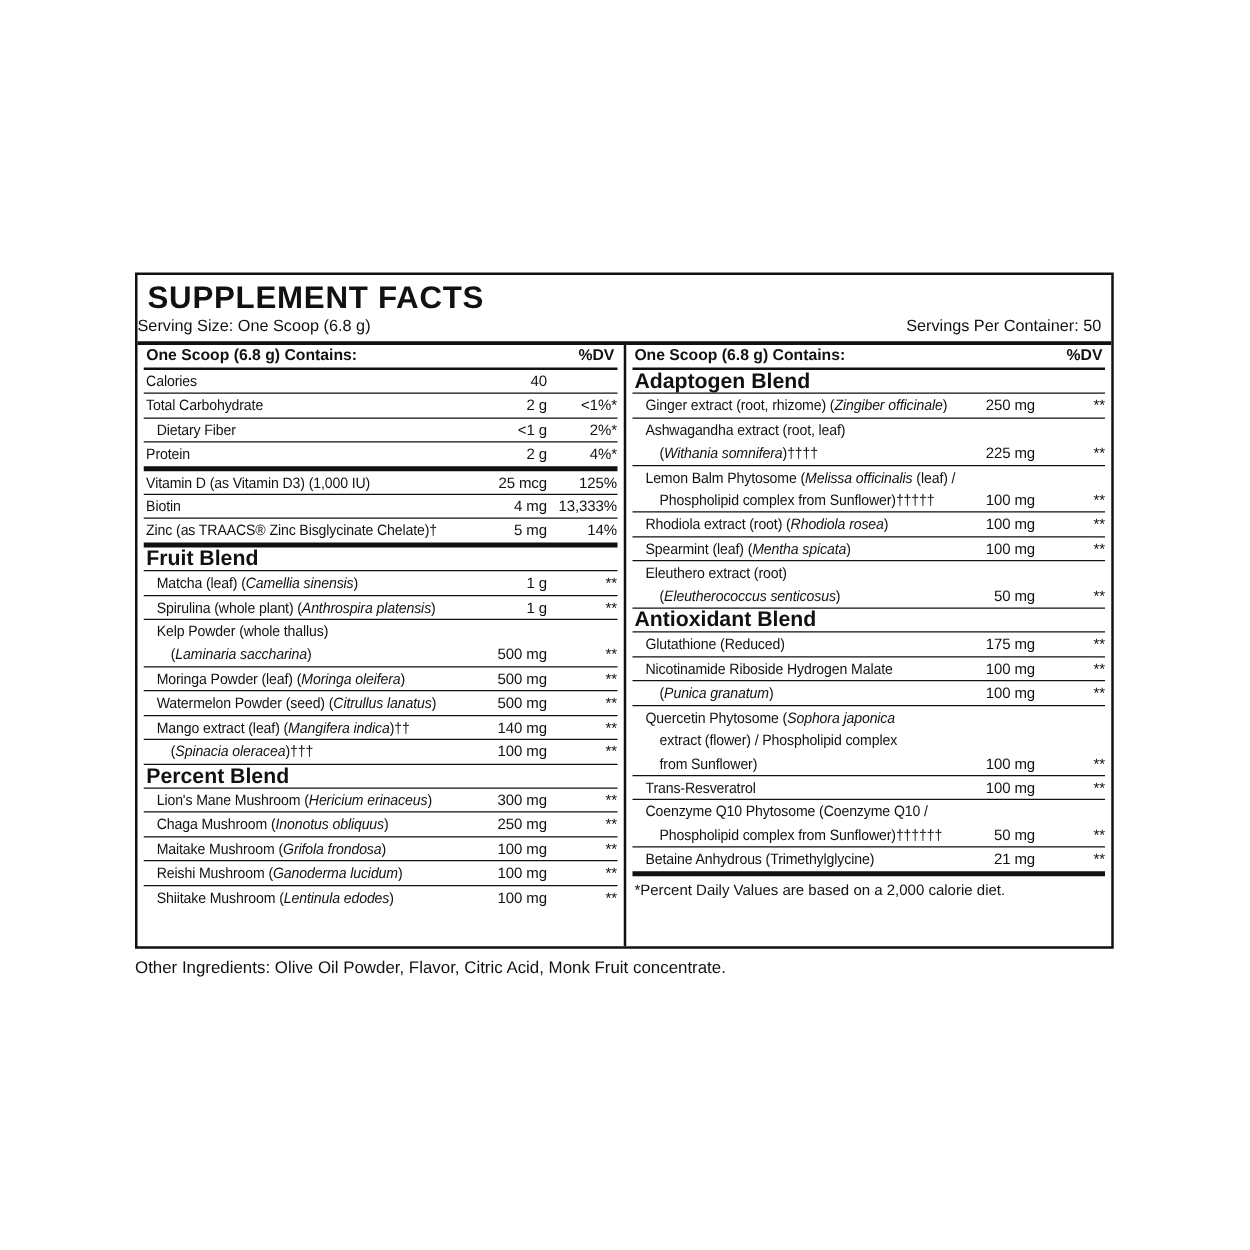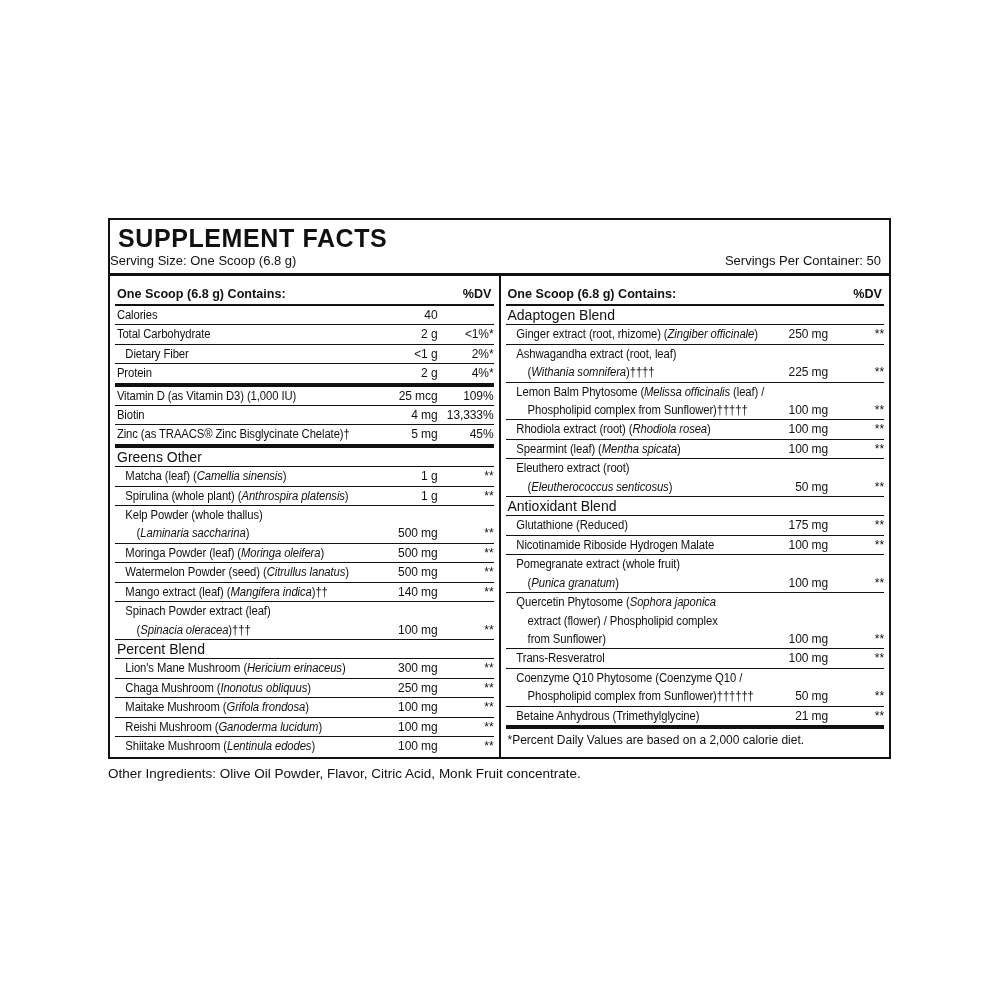--- a/index.html
+++ b/index.html
@@ -18,25 +18,25 @@
   .serving-row{
     display:flex;justify-content:space-between;align-items:flex-end;
     font-size:13px;line-height:16px;padding:1px 8px 4px 0;
     border-bottom:3px solid #111;
   }
   .cols{flex:1;display:flex;align-items:stretch;min-height:0;}
   .col{flex:1 1 0;min-width:0;padding:0 5px;}
   .col.right{border-left:2px solid #111;}
   .col-head{
     display:flex;justify-content:space-between;font-weight:bold;
-    font-size:12.6px;line-height:17px;padding:10px 2px 1px 2px;
+    font-size:12.6px;line-height:17px;padding:0 2px 1px 2px;
     border-bottom:2.5px solid #111;
   }
   .sec{
-    font-weight:normal;font-size:14px;line-height:18.4px;
+    font-weight:bold;font-size:17px;line-height:18.4px;
     padding-left:2px;border-bottom:1px solid #111;
   }
   .row{border-bottom:1px solid #111;}
   .row.thick{border-bottom:4px solid #111;}
   .rows.no-last-border .row:last-child{border-bottom:none;}
   .line{display:flex;align-items:baseline;font-size:12px;line-height:18.4px;letter-spacing:-.1px;}
   .lab{
     flex:1 1 0;min-width:0;white-space:nowrap;overflow:visible;
     transform:scaleX(.94);transform-origin:0 50%;
   }
@@ -92,38 +92,38 @@
             <div class="line ind0">
               <span class="lab"><span>Protein</span></span>
               <span class="amt">2 g</span>
               <span class="dv">4%*</span>
             </div>
           </div>
           <div class="row">
             <div class="line ind0">
               <span class="lab"><span>Vitamin D (as Vitamin D3) (1,000 IU)</span></span>
               <span class="amt">25 mcg</span>
-              <span class="dv">109%</span>
+              <span class="dv">125%</span>
             </div>
           </div>
           <div class="row">
             <div class="line ind0">
               <span class="lab"><span>Biotin</span></span>
               <span class="amt">4 mg</span>
               <span class="dv">13,333%</span>
             </div>
           </div>
           <div class="row thick">
             <div class="line ind0">
               <span class="lab"><span>Zinc (as TRAACS® Zinc Bisglycinate Chelate)†</span></span>
               <span class="amt">5 mg</span>
-              <span class="dv">45%</span>
-            </div>
-          </div>
-          <div class="sec">Greens Other</div>
+              <span class="dv">14%</span>
+            </div>
+          </div>
+          <div class="sec">Fruit Blend</div>
           <div class="row">
             <div class="line ind1">
               <span class="lab"><span>Matcha (leaf) (</span><i>Camellia sinensis</i><span>)</span></span>
               <span class="amt">1 g</span>
               <span class="dv">**</span>
             </div>
           </div>
           <div class="row">
             <div class="line ind1">
               <span class="lab"><span>Spirulina (whole plant) (</span><i>Anthrospira platensis</i><span>)</span></span>
@@ -158,25 +158,20 @@
             </div>
           </div>
           <div class="row">
             <div class="line ind1">
               <span class="lab"><span>Mango extract (leaf) (</span><i>Mangifera indica</i><span>)††</span></span>
               <span class="amt">140 mg</span>
               <span class="dv">**</span>
             </div>
           </div>
           <div class="row">
-            <div class="line ind1">
-              <span class="lab"><span>Spinach Powder extract (leaf)</span></span>
-              <span class="amt"></span>
-              <span class="dv"></span>
-            </div>
             <div class="line ind2">
               <span class="lab"><span>(</span><i>Spinacia oleracea</i><span>)†††</span></span>
               <span class="amt">100 mg</span>
               <span class="dv">**</span>
             </div>
           </div>
           <div class="sec">Percent Blend</div>
           <div class="row">
             <div class="line ind1">
               <span class="lab"><span>Lion's Mane Mushroom (</span><i>Hericium erinaceus</i><span>)</span></span>
@@ -287,25 +282,20 @@
             </div>
           </div>
           <div class="row">
             <div class="line ind1">
               <span class="lab"><span>Nicotinamide Riboside Hydrogen Malate</span></span>
               <span class="amt">100 mg</span>
               <span class="dv">**</span>
             </div>
           </div>
           <div class="row">
-            <div class="line ind1">
-              <span class="lab"><span>Pomegranate extract (whole fruit)</span></span>
-              <span class="amt"></span>
-              <span class="dv"></span>
-            </div>
             <div class="line ind2">
               <span class="lab"><span>(</span><i>Punica granatum</i><span>)</span></span>
               <span class="amt">100 mg</span>
               <span class="dv">**</span>
             </div>
           </div>
           <div class="row">
             <div class="line ind1">
               <span class="lab"><span>Quercetin Phytosome (</span><i>Sophora japonica</i></span>
               <span class="amt"></span>

